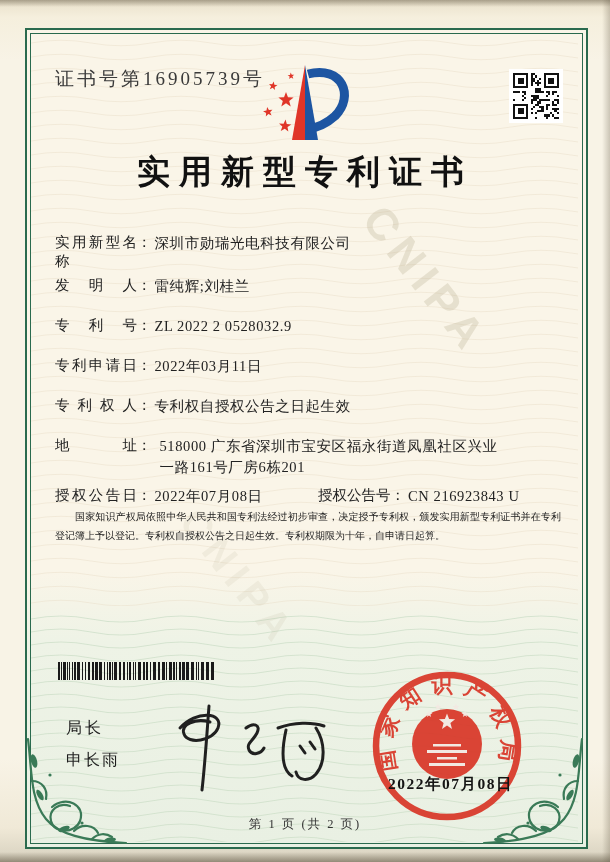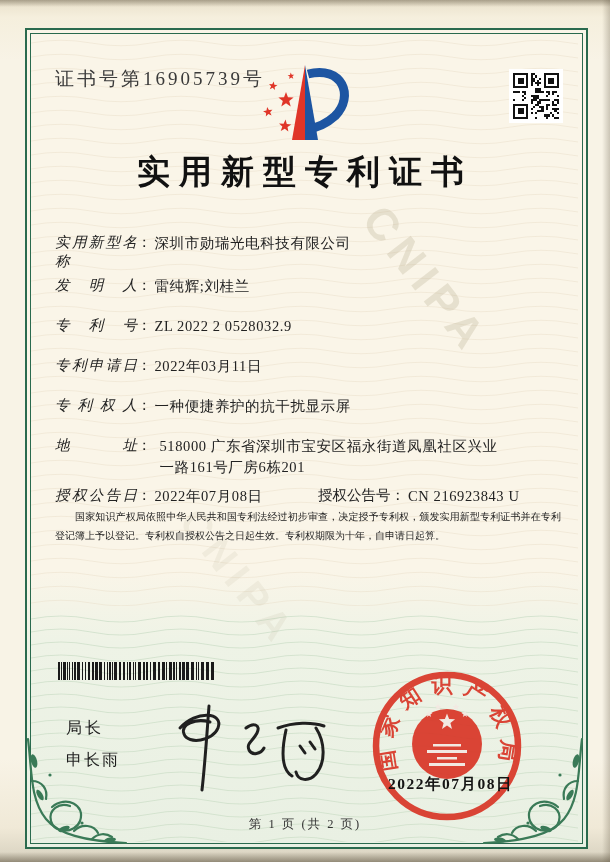--- a/index.html
+++ b/index.html
@@ -37,21 +37,21 @@
   .cert-no{position:absolute;left:55px;top:66px;font-size:19px;letter-spacing:3px;color:#3a3a3a;}
   .logo{position:absolute;left:258px;top:62px;width:95px;height:86px;}
   .qr{position:absolute;left:509px;top:69px;width:54px;height:54px;}
 
   .title{position:absolute;left:0;right:0;top:150px;text-align:center;
     font-size:33px;font-weight:bold;letter-spacing:9px;color:#111;}
 
   .frow{position:absolute;left:55px;width:508px;display:flex;align-items:flex-start;
     font-size:14.5px;color:#222;}
   .r0{top:233px}.r1{top:276px}.r2{top:316px}.r3{top:356px}.r4{top:396px}.r5{top:436px}.r6{top:486px}
-  .flabel{width:82px;flex:none;text-align:justify;text-align-last:justify;font-style:italic;}
+  .flabel{width:82px;flex:none;text-align:justify;text-align-last:justify;}
   .fcolon{flex:none;}
   .fvalue{margin-left:3px;letter-spacing:.6px;line-height:21px;}
   .addr-value{width:352px;margin-left:8px;}
   .pair2{position:absolute;left:263px;top:0;display:flex;}
 
   .paras{position:absolute;left:55px;top:508px;width:506px;font-size:10px;
     line-height:18.6px;text-align:justify;color:#222;}
   .paras p{margin:0 0 4px 0;text-indent:2em;}
 
   .barcode{position:absolute;left:58px;top:662px;width:160px;height:18px;}
@@ -278,21 +278,21 @@
     <span class="fvalue">ZL 2022 2 0528032.9</span>
   </div>
   <div class="frow r3">
     <span class="flabel">专利申请日</span>
       <span class="fcolon">：</span>
     <span class="fvalue">2022年03月11日</span>
   </div>
   <div class="frow r4">
     <span class="flabel">专利权人</span>
       <span class="fcolon">：</span>
-    <span class="fvalue">一种便捷养护的抗干扰显示屏</span>
+    <span class="fvalue">专利权自授权公告之日起生效</span>
   </div>
   <div class="frow r5">
     <span class="flabel">地址</span>
       <span class="fcolon">：</span>
     <span class="fvalue addr-value">518000 广东省深圳市宝安区福永街道凤凰社区兴业一路161号厂房6栋201</span>
   </div>
   <div class="frow r6">
     <span class="flabel">授权公告日</span>
       <span class="fcolon">：</span>
     <span class="fvalue">2022年07月08日</span>

